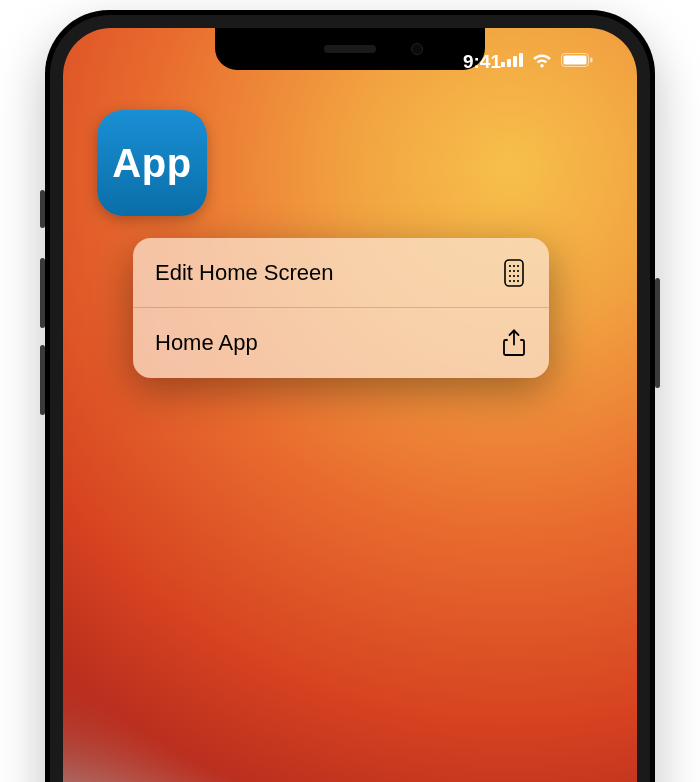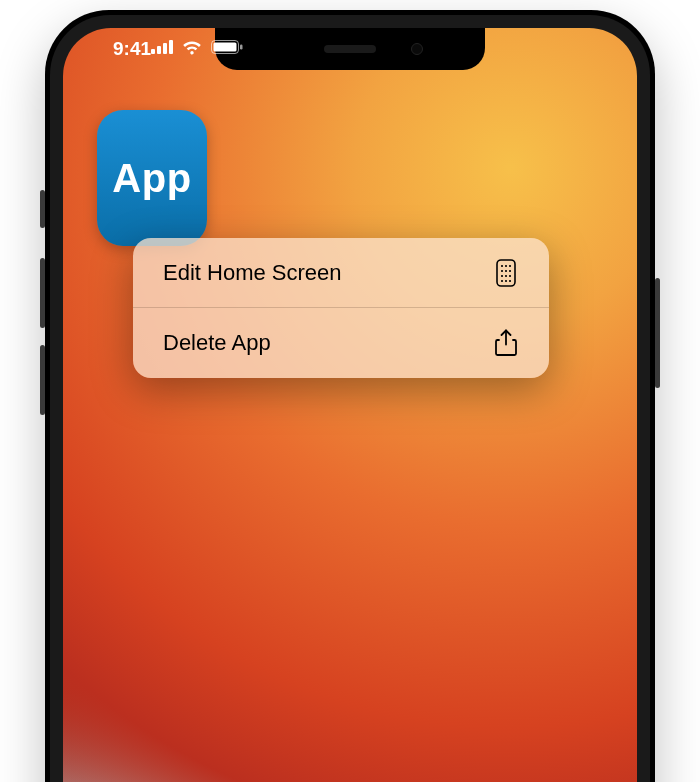--- a/index.html
+++ b/index.html
@@ -53,37 +53,37 @@
   .notch .speaker { width:52px; height:8px; background:#1a1a1a; border-radius:4px; }
   .notch .camera { width:12px; height:12px; background:#0a0a0a; border:1px solid #222; border-radius:50%; position:absolute; right:62px; }
   .side-btn { position:absolute; background:#3a3a3a; border-radius:3px; }
   .btn-silence { left:-5px; top:180px; width:5px; height:38px; }
   .btn-volup   { left:-5px; top:248px; width:5px; height:70px; }
   .btn-voldn   { left:-5px; top:335px; width:5px; height:70px; }
   .btn-power   { right:-5px; top:268px; width:5px; height:110px; }
 
   .status-bar {
     position: absolute;
-    top: 6px; left: 0; right: 0;
+    top: 19px; left: 0; right: 0;
     height: 30px;
     display: flex;
-    justify-content: flex-start;
+    justify-content: flex-end;
     align-items: center;
     padding: 0 30px;
     color: #fff;
     font-weight: 600;
     z-index: 60;
   }
   .status-time { font-size: 19px; margin-left: 20px; }
   .status-right { display:flex; align-items:center; gap:8px; margin-right: 14px; }
 
   .app-icon {
     position: absolute;
     top: 82px; left: 34px;
-    width: 110px; height: 136px;
+    width: 110px; height: 106px;
     border-radius: 26px;
     background: linear-gradient(180deg, #1a8fd4 0%, #0a6ea8 100%);
     display:flex; align-items:center; justify-content:center;
     box-shadow: 0 4px 14px rgba(0,0,0,0.25);
     z-index: 30;
   }
   .app-icon-label {
     color:#fff; font-size:40px; font-weight:700; letter-spacing:0.5px;
   }
 
@@ -92,21 +92,21 @@
     top: 210px; left: 70px;
     width: 416px;
     border-radius: 18px;
     overflow: hidden;
     background: rgba(250,225,205,0.75);
     box-shadow: 0 12px 40px rgba(0,0,0,0.35);
     z-index: 40;
   }
   .menu-item {
     display:flex; align-items:center; justify-content:space-between;
-    padding: 0 30px;
+    padding: 0 22px;
     height: 70px;
     border-bottom: 1px solid rgba(120,90,70,0.28);
     font-size: 22px;
     color: #000;
   }
   .menu-item:last-child { border-bottom: none; }
   .menu-item.destructive { color: #ff3b30; }
   .menu-item.destructive svg { color: #ff3b30; }
   .menu-icon { width:26px; height:26px; display:flex; align-items:center; justify-content:center; color:#000; }
 </style>
@@ -176,21 +176,21 @@
             <circle cx="10" cy="17" r="1.1" fill="currentColor" stroke="none"></circle>
             <circle cx="14" cy="17" r="1.1" fill="currentColor" stroke="none"></circle>
             <circle cx="6" cy="22" r="1.1" fill="currentColor" stroke="none"></circle>
             <circle cx="10" cy="22" r="1.1" fill="currentColor" stroke="none"></circle>
             <circle cx="14" cy="22" r="1.1" fill="currentColor" stroke="none"></circle>
           </svg>
         </span>
       </div>
 
       <div class="menu-item">
-        <span>Delete App</span>
+        <span>Home App</span>
         <span class="menu-icon">
           <svg width="22" height="28" viewBox="0 0 22 28" fill="none" stroke="currentColor" stroke-width="1.8" stroke-linecap="round" stroke-linejoin="round">
             <path d="M11 1.5v14"></path>
             <path d="M6.5 6L11 1.5 15.5 6"></path>
             <path d="M4 11h-1.5A1.5 1.5 0 0 0 1 12.5v12A1.5 1.5 0 0 0 2.5 26h17a1.5 1.5 0 0 0 1.5-1.5v-12A1.5 1.5 0 0 0 19.5 11H18"></path>
           </svg>
         </span>
       </div>
 
 

